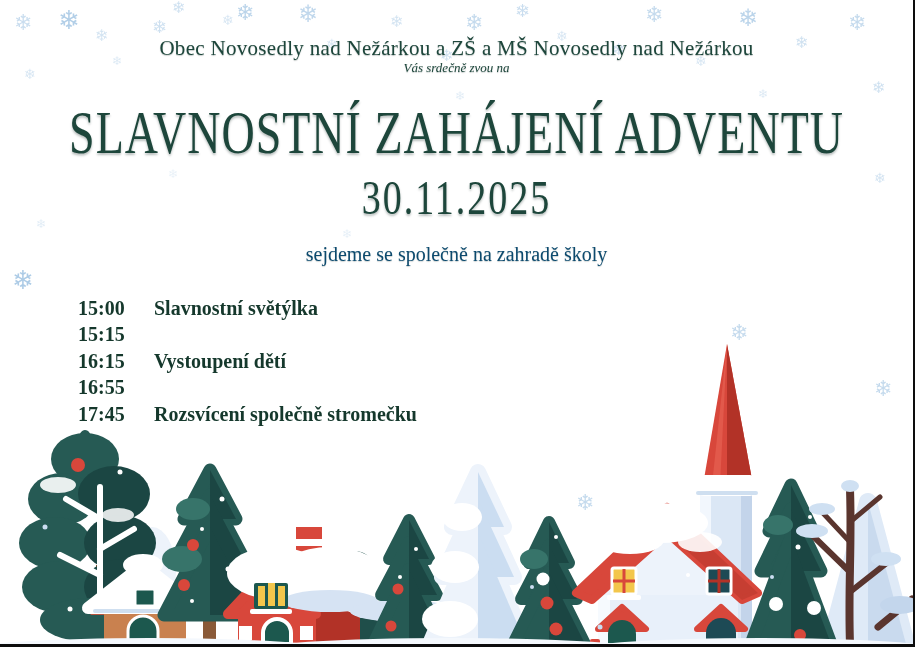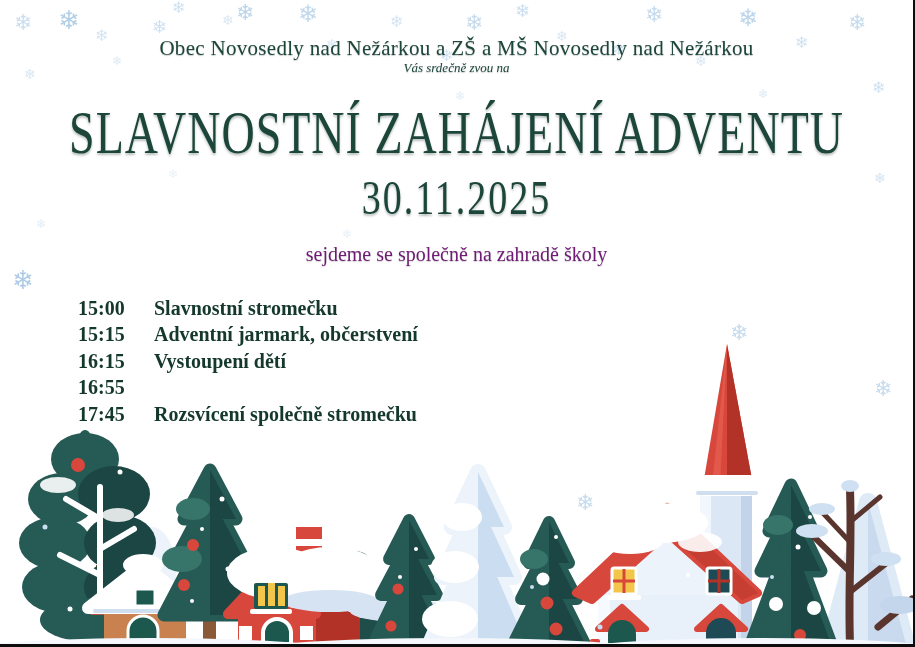--- a/index.html
+++ b/index.html
@@ -18,21 +18,21 @@
     box-sizing:border-box;
   }
   .flake{position:absolute; color:var(--flake); line-height:1; pointer-events:none; z-index:1;}
   .txt{position:absolute; left:0; width:100%; text-align:center; color:var(--green-title); z-index:5;}
   #hdr1{top:36px; font-size:21px; letter-spacing:.3px; text-shadow:0 1px 1px rgba(20,40,35,.25);}
   #hdr2{top:60px; font-size:13px; text-shadow:0 1px 1px rgba(20,40,35,.25);font-style:italic;}
   #title{top:96px; font-size:46px; letter-spacing:1px; transform:scaleY(1.35); transform-origin:50% 0;
          text-shadow:0 2px 2px rgba(20,40,35,.3); white-space:nowrap;}
   #date{top:170px; font-size:38px; transform:scaleY(1.25); transform-origin:50% 0;
         text-shadow:0 2px 2px rgba(20,40,35,.3); letter-spacing:2px;}
-  #subtitle{top:243px; font-size:20px; color:#701a75; text-shadow:0 1px 1px rgba(20,40,35,.2);}
+  #subtitle{top:243px; font-size:20px; color:#0c4a6e; text-shadow:0 1px 1px rgba(20,40,35,.2);}
   #prog-head{position:absolute; left:38px; top:264px; font-size:27px; font-variant:small-caps;
              letter-spacing:1px; color:var(--green-title); z-index:5;}
   #prog-list{position:absolute; left:78px; top:295px; z-index:5;}
   .prog-row{display:flex; line-height:26.4px; font-size:20px; color:var(--green-text);}
   .prog-time{width:62px; font-weight:700; flex:none;}
   .prog-gap{width:14px; flex:none;}
   .prog-bold{font-weight:700;}
   .prog-reg{font-weight:400;}
   #village{position:absolute; left:0; bottom:0; width:915px; height:307px; z-index:2;}
   svg *{pointer-events:none;}
@@ -81,28 +81,27 @@
   <div class="txt" id="hdr1">Obec Novosedly nad Nežárkou a ZŠ a MŠ Novosedly nad Nežárkou</div>
   <div class="txt" id="hdr2">Vás srdečně zvou na</div>
   <div class="txt" id="title">SLAVNOSTNÍ ZAHÁJENÍ ADVENTU</div>
   <div class="txt" id="date">30.11.2025</div>
   <div class="txt" id="subtitle">sejdeme se společně na zahradě školy</div>
 
   <div id="prog-list">
     <div class="prog-row">
       <span class="prog-time">15:00</span>
       <span class="prog-gap"></span>
-      <span class="prog-text"><b class="prog-bold">Slavnostní stromečku</b><span class="prog-reg"></span></span>
+      <span class="prog-text"><b class="prog-bold">Slavnostní světýlka</b><span class="prog-reg"></span></span>
     </div>
 
 
     <div class="prog-row">
       <span class="prog-time">15:15</span>
       <span class="prog-gap"></span>
-      <span class="prog-text"><b class="prog-bold">Adventní jarmark, občerstvení</b><span class="prog-reg"></span></span>
     </div>
 
     <div class="prog-row">
       <span class="prog-time">16:15</span>
       <span class="prog-gap"></span>
       <span class="prog-text"><b class="prog-bold">Vystoupení dětí</b><span class="prog-reg"></span></span>
     </div>
 
     <div class="prog-row">
       <span class="prog-time">16:55</span>

